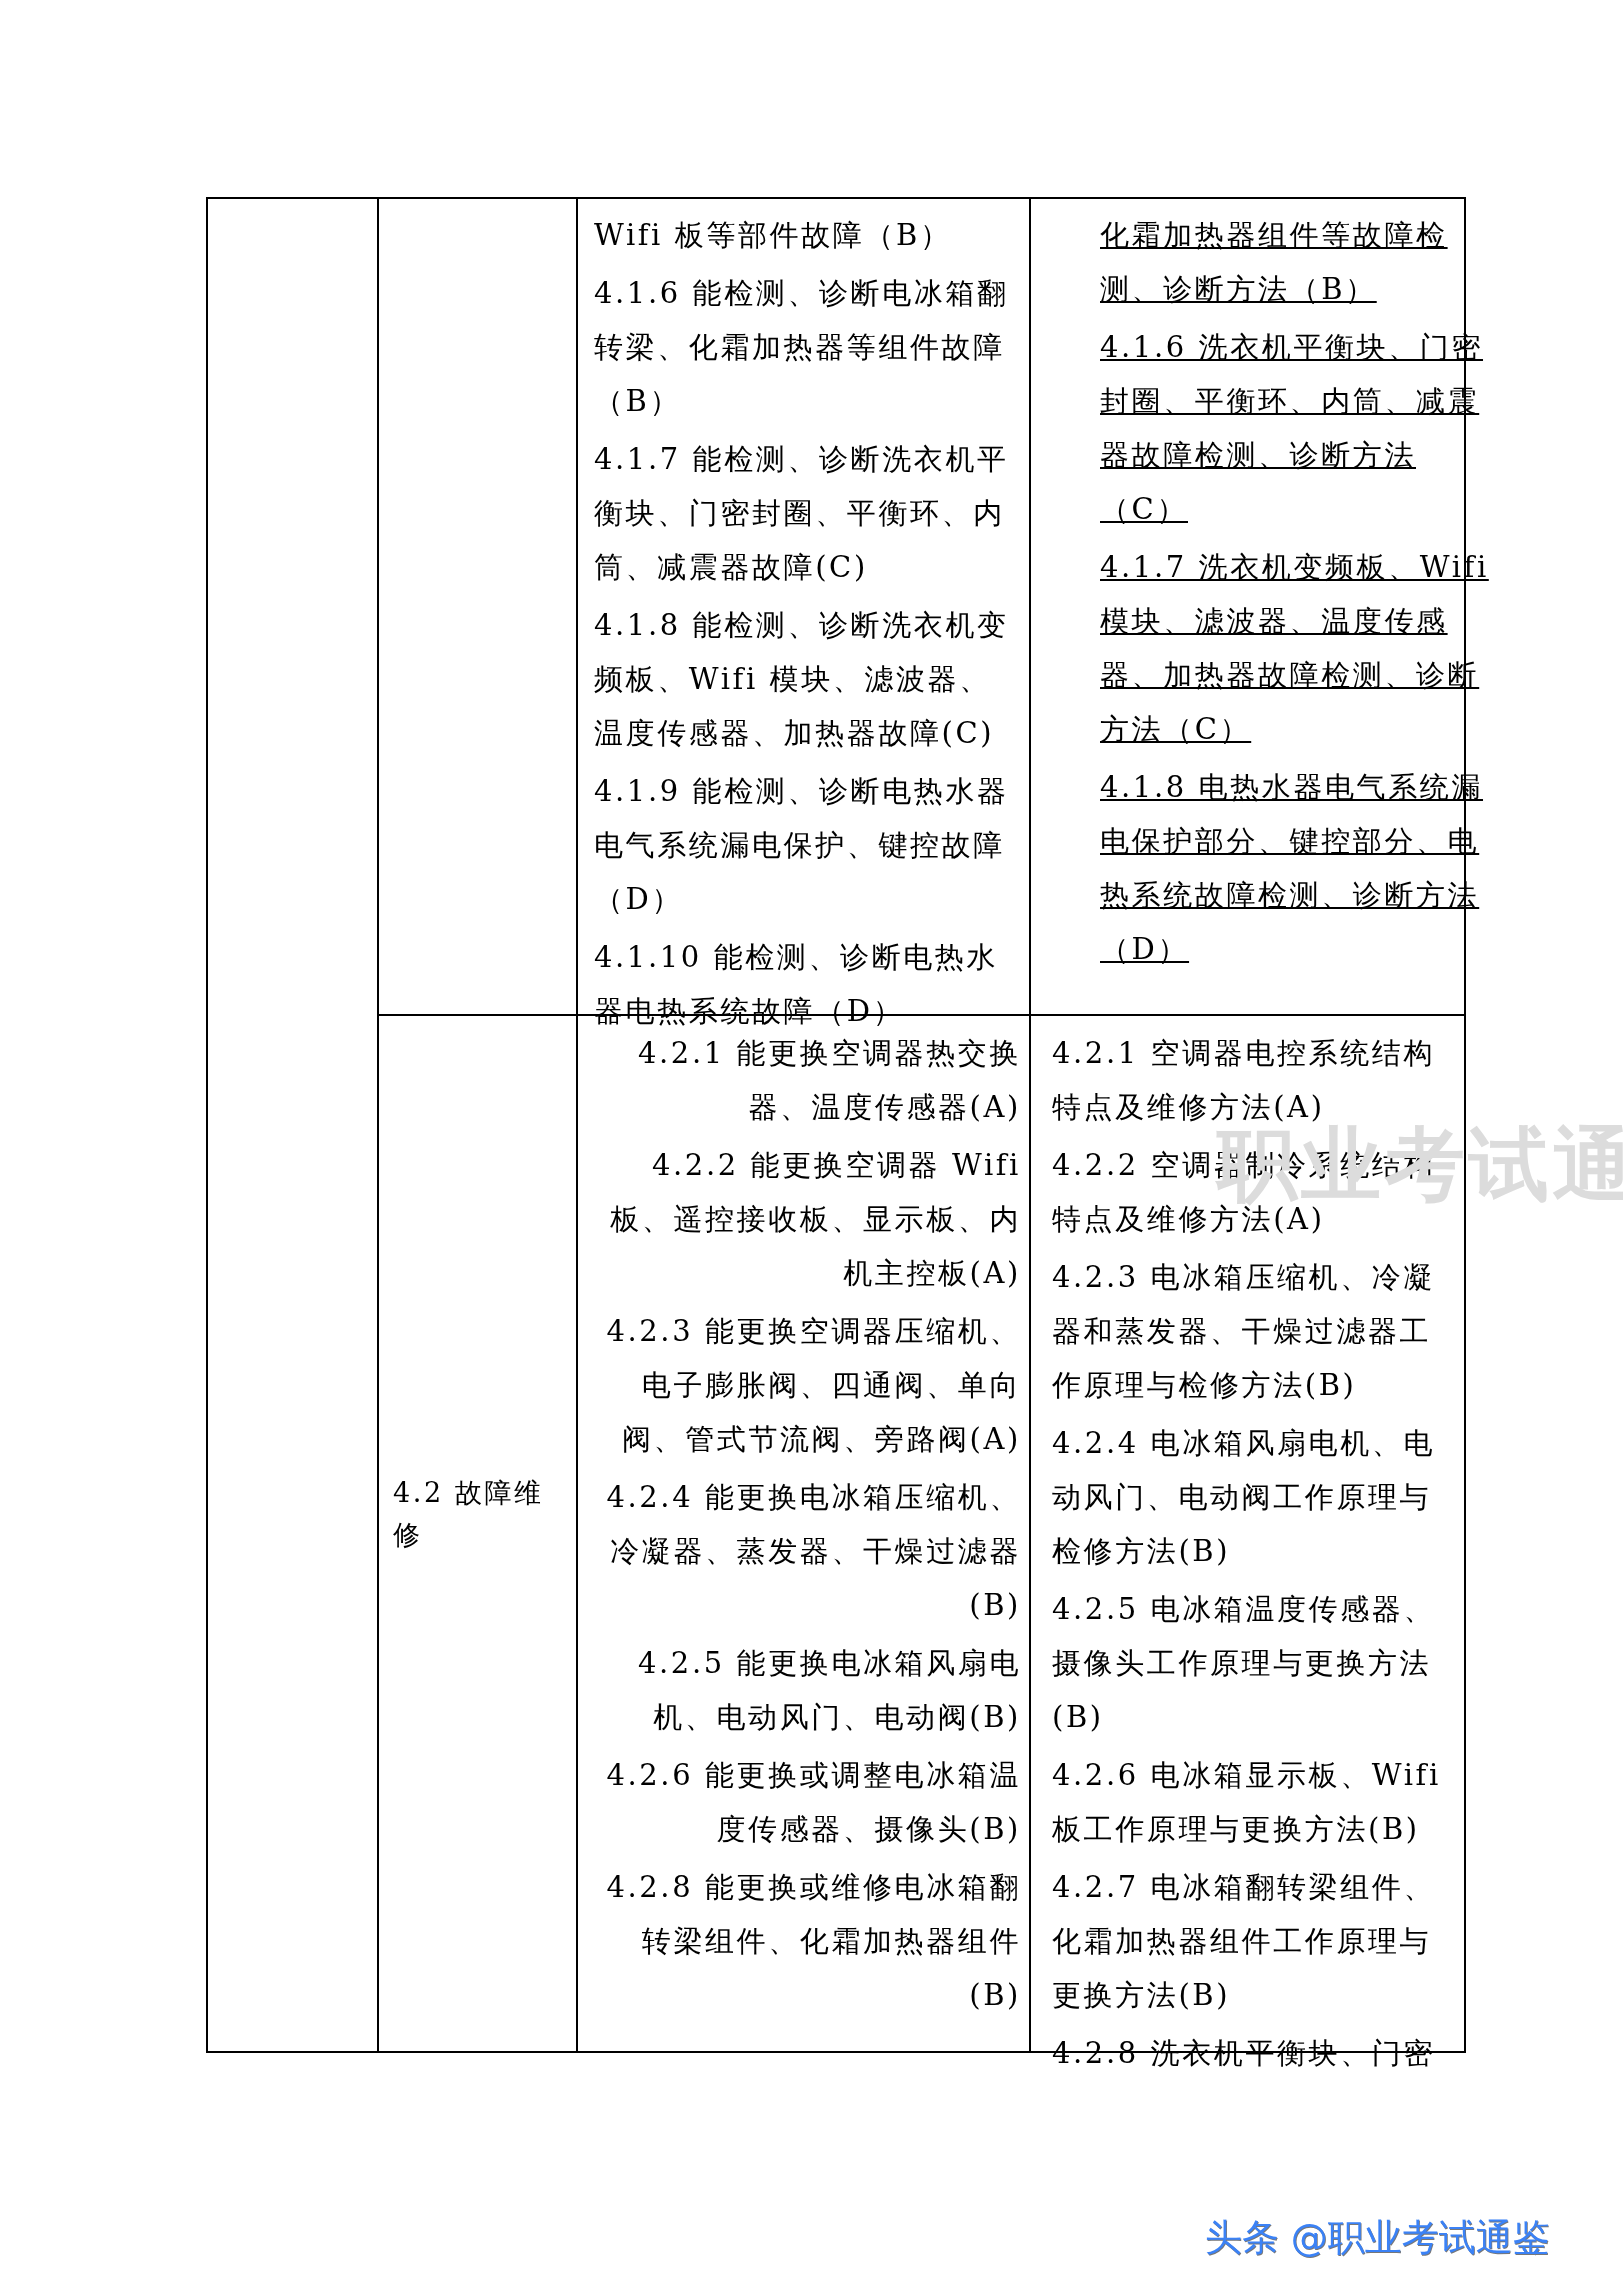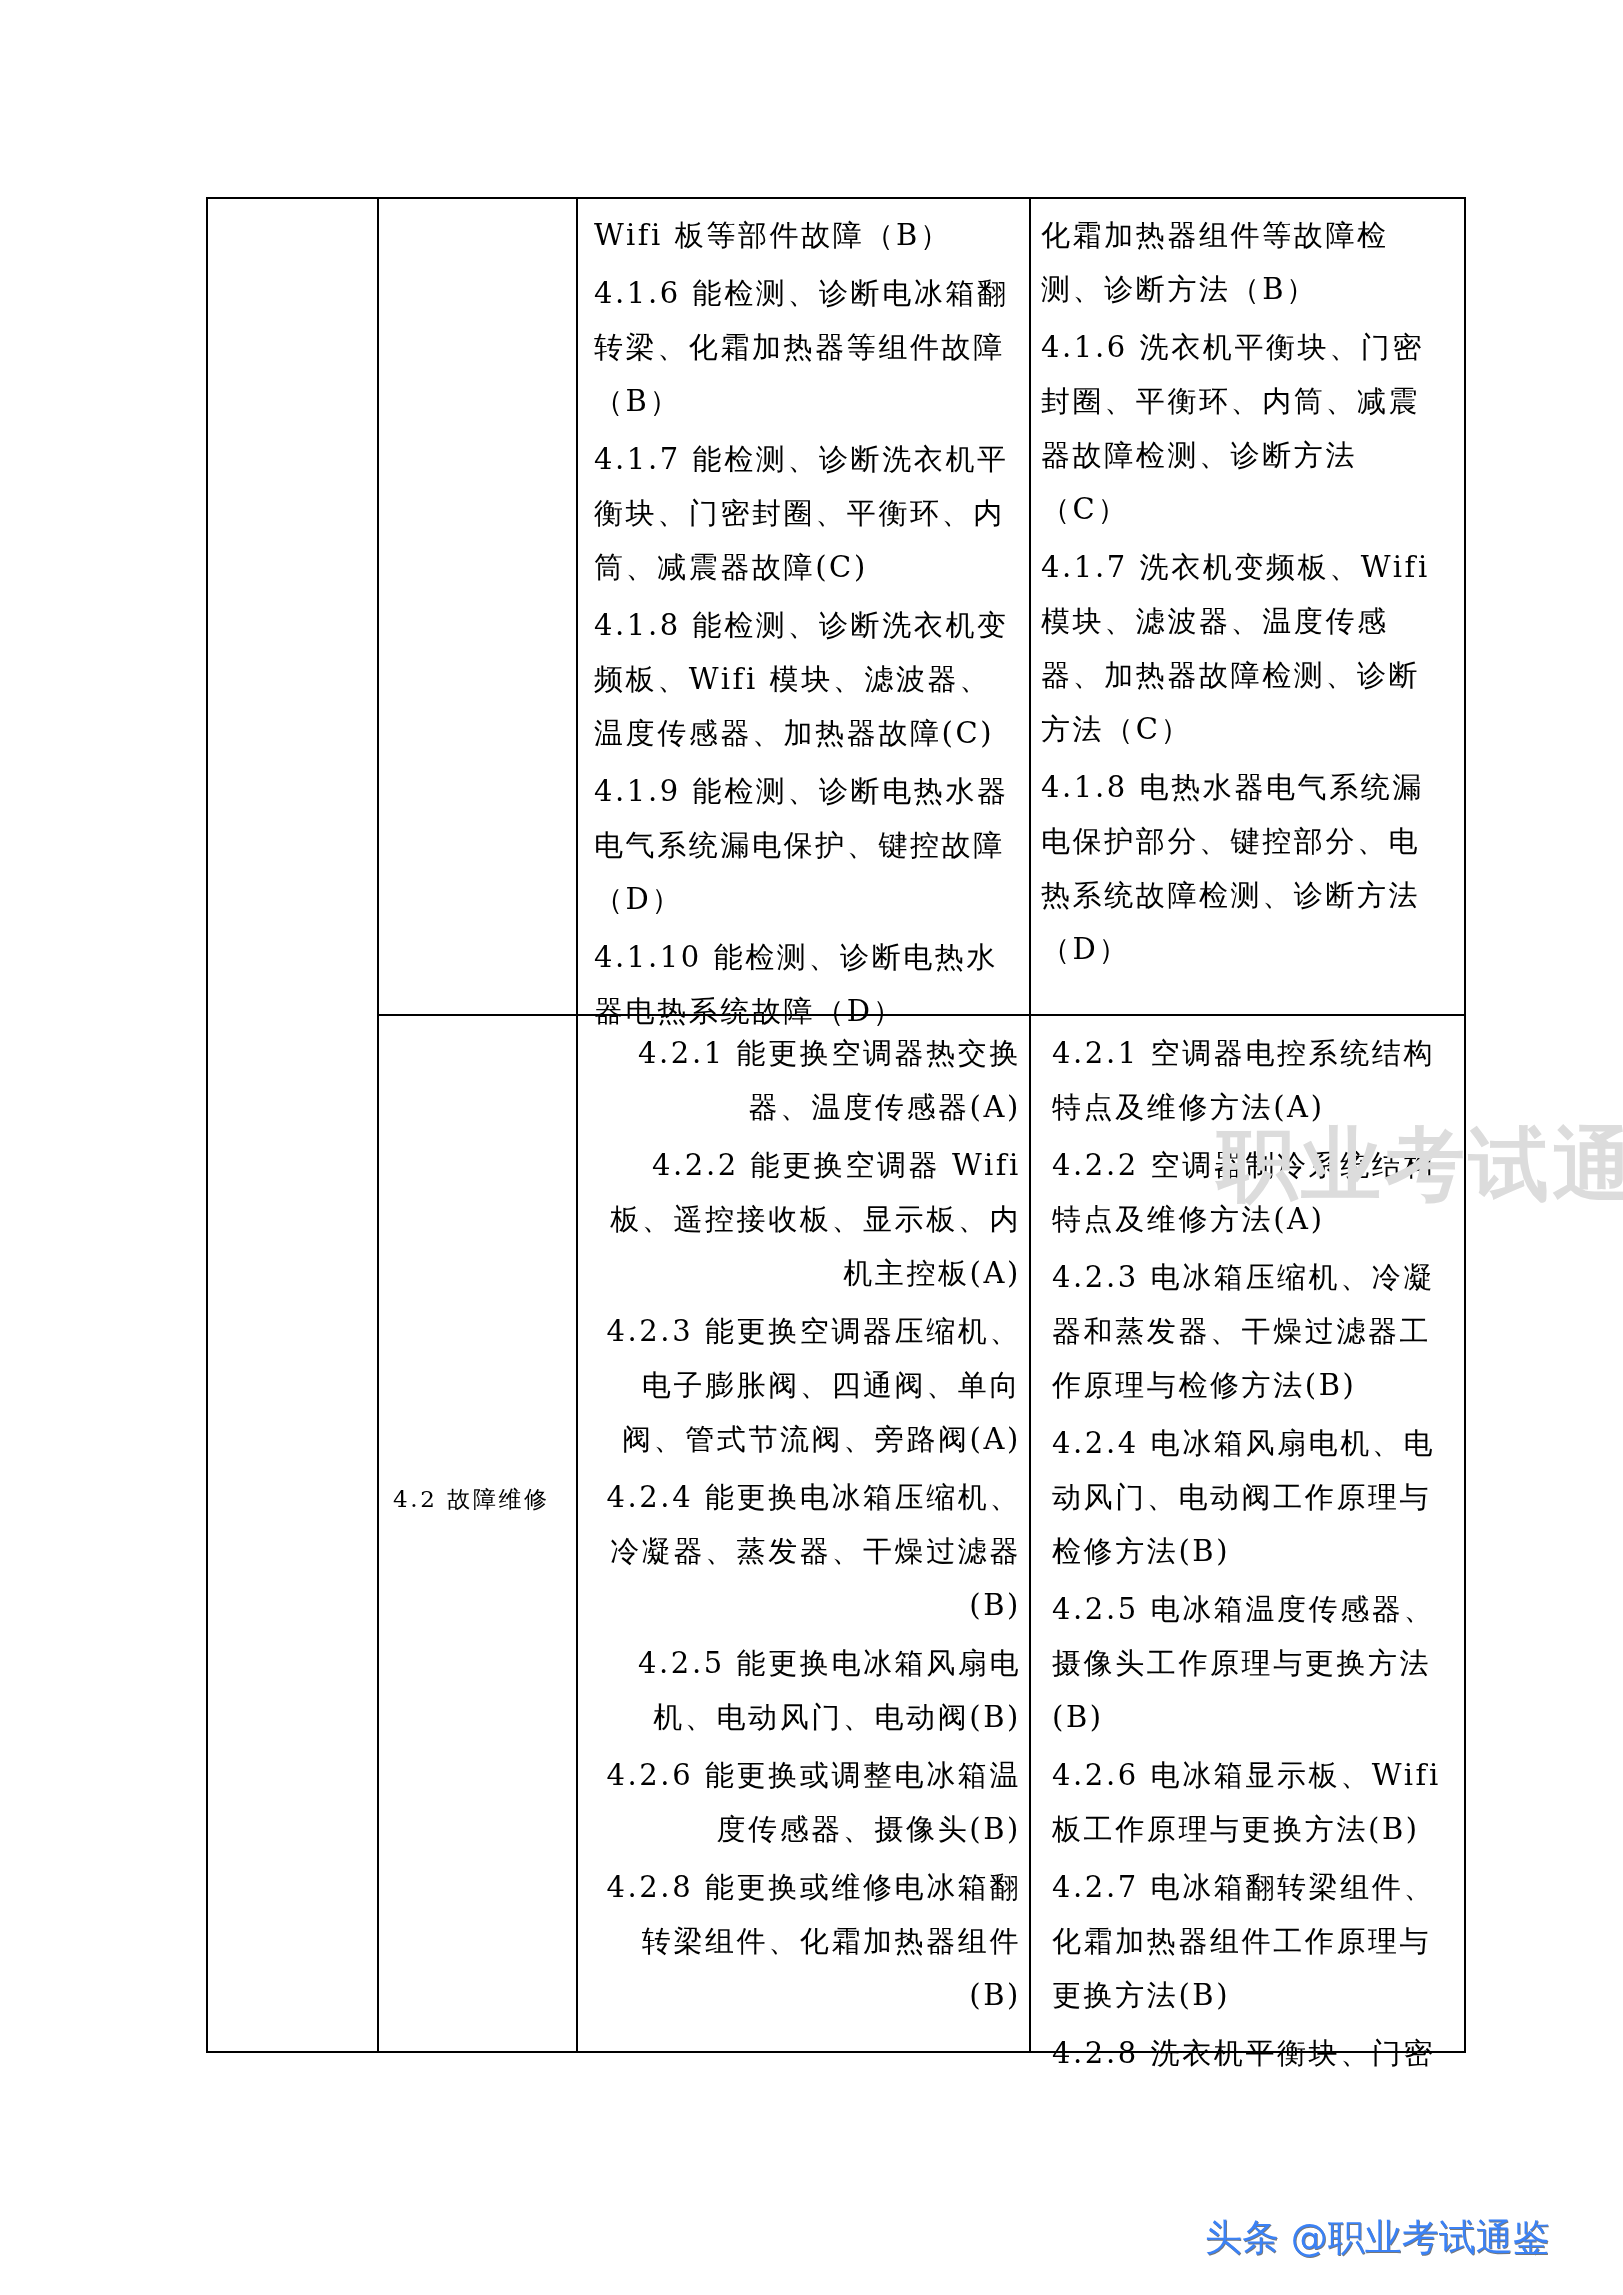--- a/index.html
+++ b/index.html
@@ -5,21 +5,21 @@
   html, body { margin: 0; padding: 0; background: #ffffff; }
   body { width: 1623px; height: 2295px; position: relative; overflow: hidden;
          font-family: "DejaVu Serif", "Liberation Serif", serif; color: #000; }
   .tbl { position: absolute; left: 206px; top: 197px; width: 1260px; height: 1856px;
          border: 2.6px solid #000; box-sizing: border-box; }
   .vline { position: absolute; top: 0; bottom: 0; width: 2px; background: #000; }
   .hline { position: absolute; height: 2px; background: #000; }
   .cell { position: absolute; box-sizing: border-box; font-size: 29px; line-height: 54px;
           letter-spacing: 2.6px; word-break: break-all; }
   .cell p { margin: 4px; }
-  .label-cell { font-size: 23px; line-height: 54px; letter-spacing: 2.6px; }
+  .label-cell { font-size: 27px; line-height: 42px; letter-spacing: 2.6px; }
   .watermark { position: absolute; left: 1217px; top: 1112px; font-size: 80px;
                color: #dcdcdc; font-family: "DejaVu Sans", "Liberation Sans", sans-serif;
                font-weight: bold; letter-spacing: 3.9px; white-space: nowrap; pointer-events: none; }
   .footer { position: absolute; left: 1205px; top: 2213px; font-size: 37px; color: #3b82f6;
             font-family: "DejaVu Sans", "Liberation Sans", sans-serif; white-space: nowrap;
             text-shadow: 0.7px 0.7px 0 #777; }
 </style>
 </head>
 <body>
 
@@ -36,21 +36,21 @@
 
   <div class="cell" style="left:382px; top:5.2px; width:435px;">
     <p>Wifi 板等部件故障（B）</p>
     <p>4.1.6 能检测、诊断电冰箱翻转梁、化霜加热器等组件故障（B）</p>
     <p>4.1.7 能检测、诊断洗衣机平衡块、门密封圈、平衡环、内筒、减震器故障(C)</p>
     <p>4.1.8 能检测、诊断洗衣机变频板、Wifi 模块、滤波器、温度传感器、加热器故障(C)</p>
     <p>4.1.9 能检测、诊断电热水器电气系统漏电保护、键控故障（D）</p>
     <p>4.1.10 能检测、诊断电热水器电热系统故障（D）</p>
   </div>
 
-  <div class="cell" style="left:829px; top:5.2px; width:406px;">
+  <div class="cell" style="left:888px; top:5.2px; width:406px;text-decoration:underline;">
     <p>化霜加热器组件等故障检测、诊断方法（B）</p>
     <p>4.1.6 洗衣机平衡块、门密封圈、平衡环、内筒、减震器故障检测、诊断方法（C）</p>
     <p>4.1.7 洗衣机变频板、Wifi 模块、滤波器、温度传感器、加热器故障检测、诊断方法（C）</p>
     <p>4.1.8 电热水器电气系统漏电保护部分、键控部分、电热系统故障检测、诊断方法（D）</p>
   </div>
 
   <div class="cell label-cell" style="left:185px; top:1273px; width:177px;">
     <span>4.2 故障维修</span>
   </div>
 

